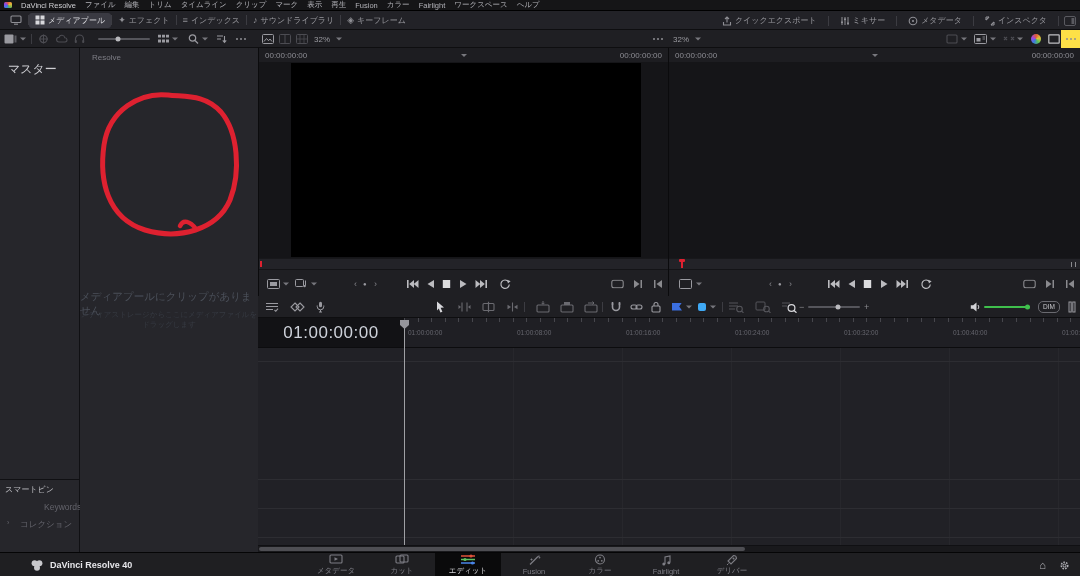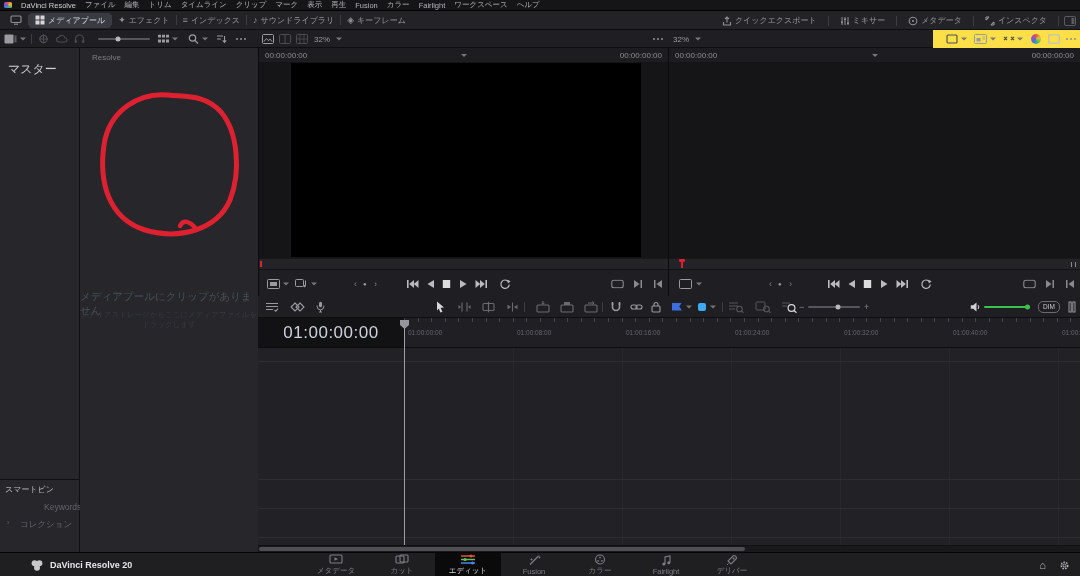--- a/index.html
+++ b/index.html
@@ -19,21 +19,21 @@
   
   .toolbar{position:absolute;left:0;top:11px;width:1080px;height:19px;background:#222227;border-bottom:1px solid #0e0e10;display:flex;align-items:center;box-sizing:border-box}
   .tbtn{display:flex;align-items:center;gap:3px;font-size:8px;color:#9a9aa0;padding:2px 6px;white-space:nowrap}
   .tbtn.active{background:#3a3a42;border-radius:3px;color:#d8d8dc}
   .tb-center{position:absolute;left:50%;top:0;height:19px;transform:translateX(-4%);display:flex;align-items:center;gap:6px}
   .tb-center .title{font-weight:bold;font-size:8.5px;color:#d6d6da}
   .tb-center .status{font-size:8px;color:#85858b}
   .tb-right{position:absolute;right:4px;top:0;height:19px;display:flex;align-items:center;gap:5px}
   .glyph{font-size:9px;color:#8f8f95;line-height:1}
   
-  .subbar{position:absolute;left:0;top:30px;width:933px;height:18px;background:#1f1f23;border-bottom:1px solid #0e0e10;box-sizing:border-box}
+  .subbar{position:absolute;left:0;top:30px;width:1061px;height:18px;background:#1f1f23;border-bottom:1px solid #0e0e10;box-sizing:border-box}
   .ztext{font-size:8px;color:#9a9aa0}
   .slider-line{height:2px;background:#55555b;border-radius:1px;position:relative}
   .slider-dot{position:absolute;top:50%;transform:translate(-50%,-50%);width:5px;height:5px;border-radius:50%;background:#b9b9bd}
   
   .binlist{position:absolute;left:0;top:48px;width:80px;height:504px;background:#26262b;border-right:1px solid #101013;box-sizing:border-box}
   .poolcontent{position:absolute;left:80px;top:48px;width:178px;height:504px;background:#26262b}
   .viewer{position:absolute;top:48px;height:248px;background:#151518;box-sizing:border-box;border-bottom:1px solid #0b0b0d}
   .srcviewer{left:258px;width:410px;border-left:1px solid #0b0b0d}
   .tlviewer{left:668px;width:412px;border-left:1px solid #0b0b0d}
   .tcrow{height:14px;background:#1d1d21;display:flex;justify-content:space-between;align-items:center;padding:0 6px;font-size:8px;color:#8d8d94;position:relative}
@@ -546,21 +546,21 @@
     <div class="scrollthumb"></div>
   </div>
 
   <div class="bottombar">
     <div class="brand">
       <svg class="ic" width="14" height="13" viewBox="0 0 14 13">
           <circle cx="4.6" cy="4.2" r="3" fill="#c8c8cc"></circle>
           <circle cx="9.4" cy="4.2" r="3" fill="#c8c8cc"></circle>
           <circle cx="7" cy="8.8" r="3" fill="#c8c8cc"></circle>
         </svg>
-      <span>DaVinci Resolve 20</span>
+      <span>DaVinci Resolve 40</span>
     </div>
     <div class="pages">
       <div class="page">
         <svg class="ic" width="14" height="11" viewBox="0 0 14 11">
             <rect x="1" y="1" width="12" height="8" rx="1" fill="none" stroke="#7d7d84" stroke-width="1.1"></rect>
             <polygon points="5.5,3.2 9,5 5.5,6.8" fill="#7d7d84"></polygon>
           </svg>
         <span>メタデータ</span>
       </div>
       <div class="page">

